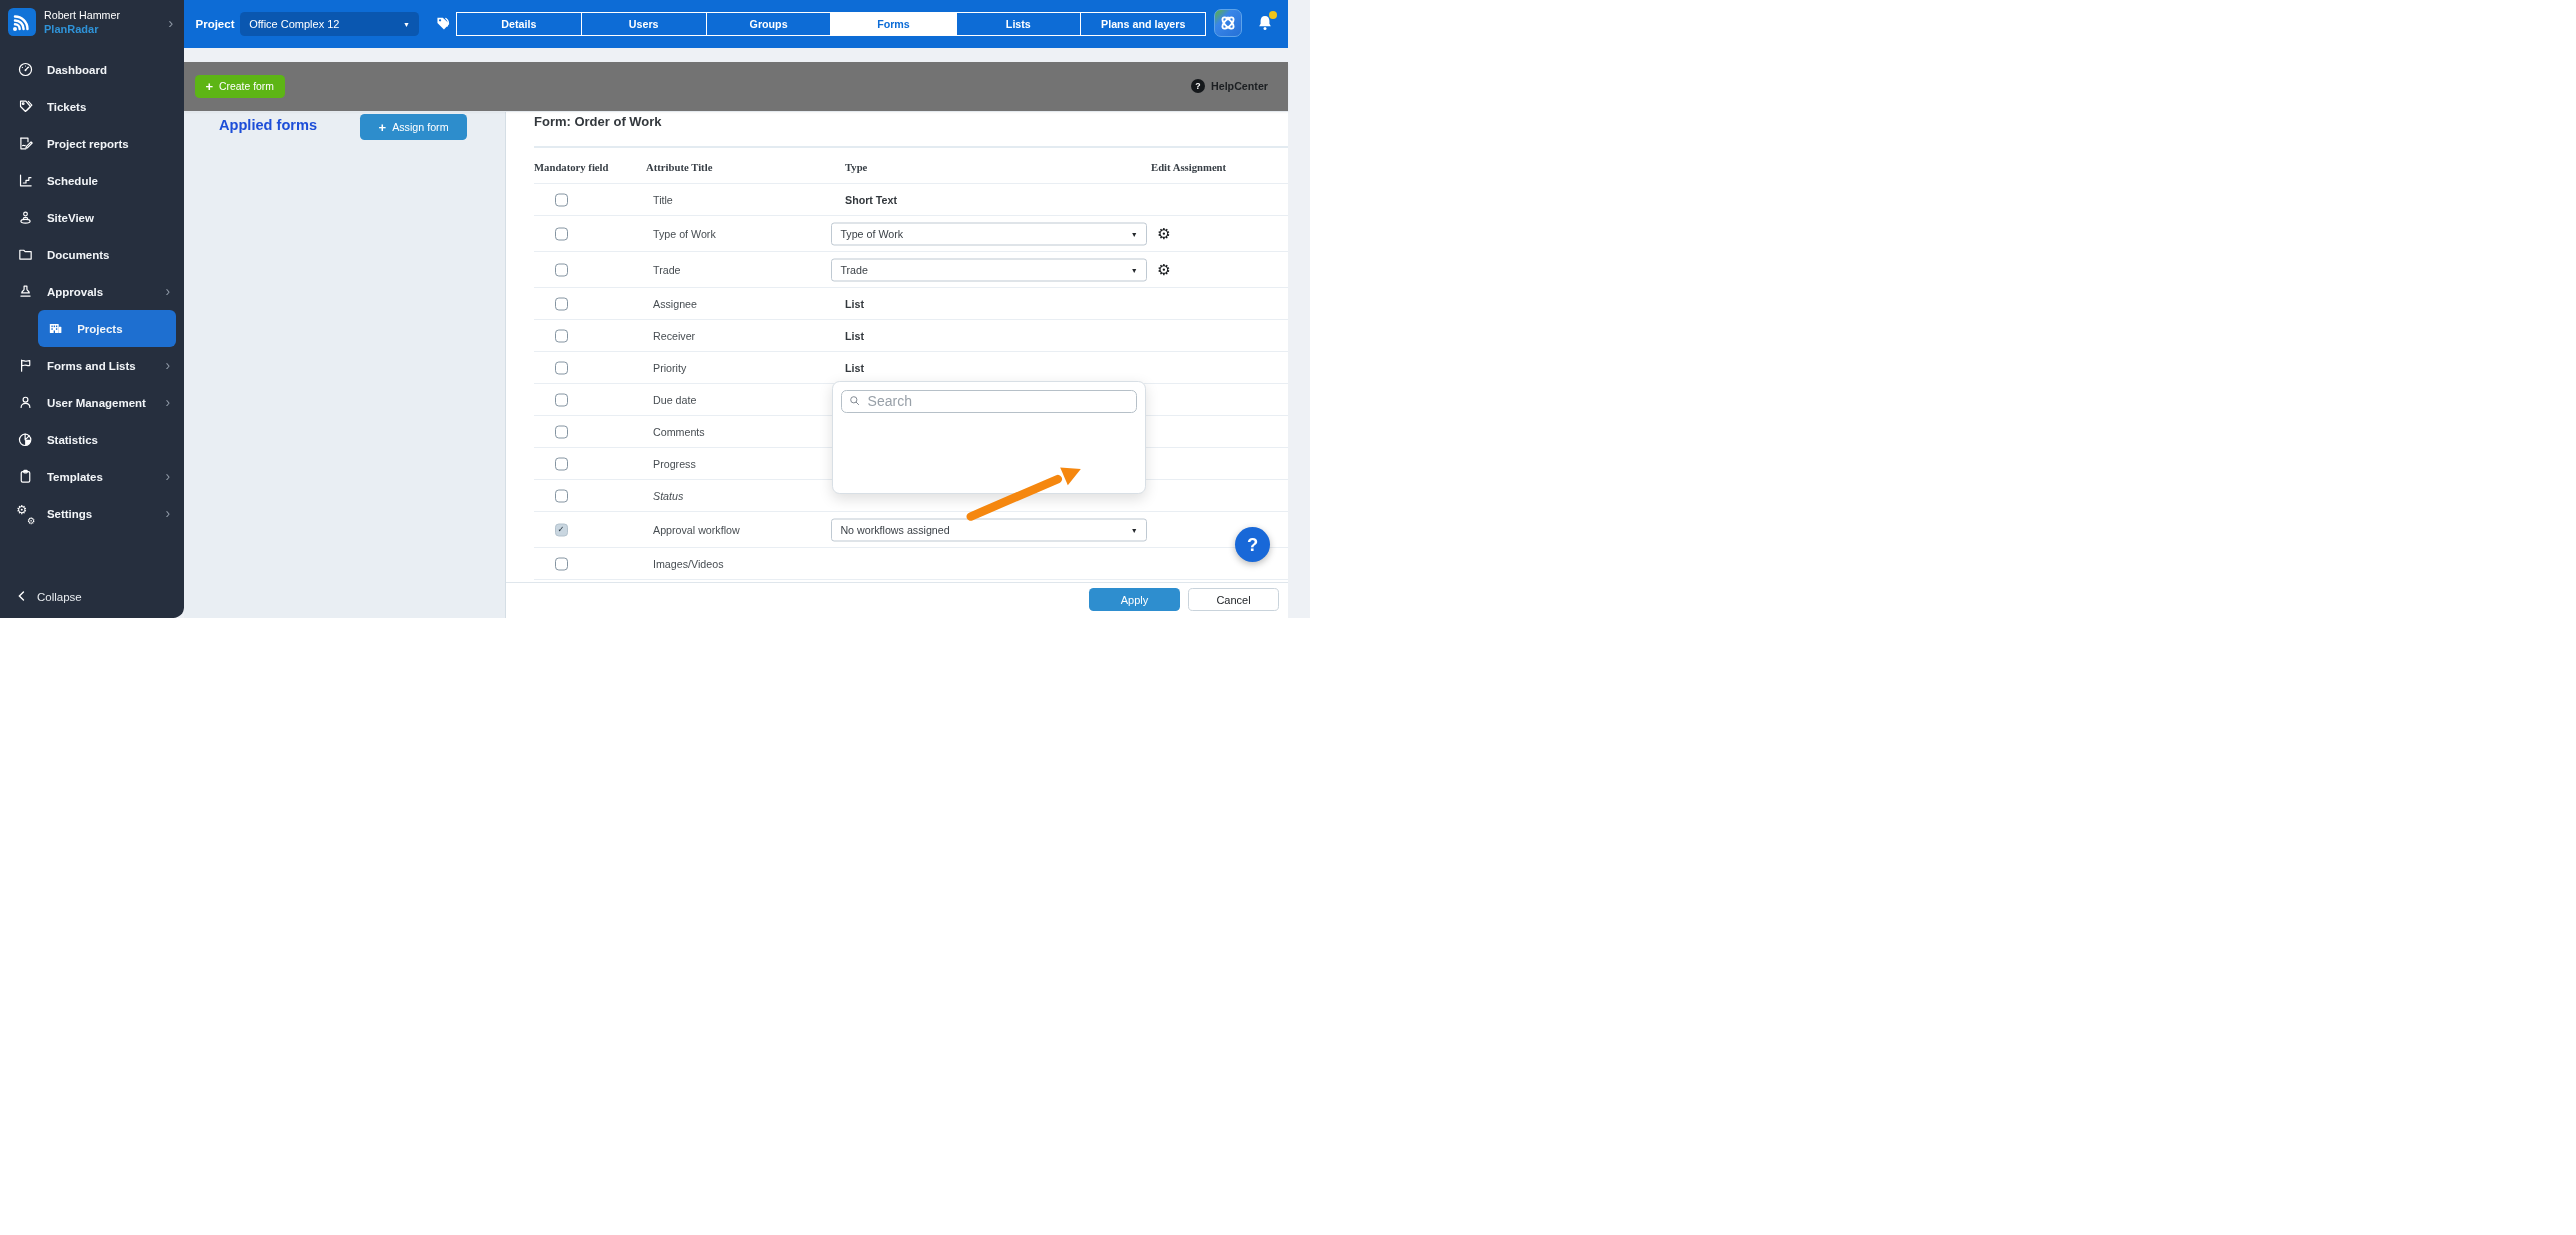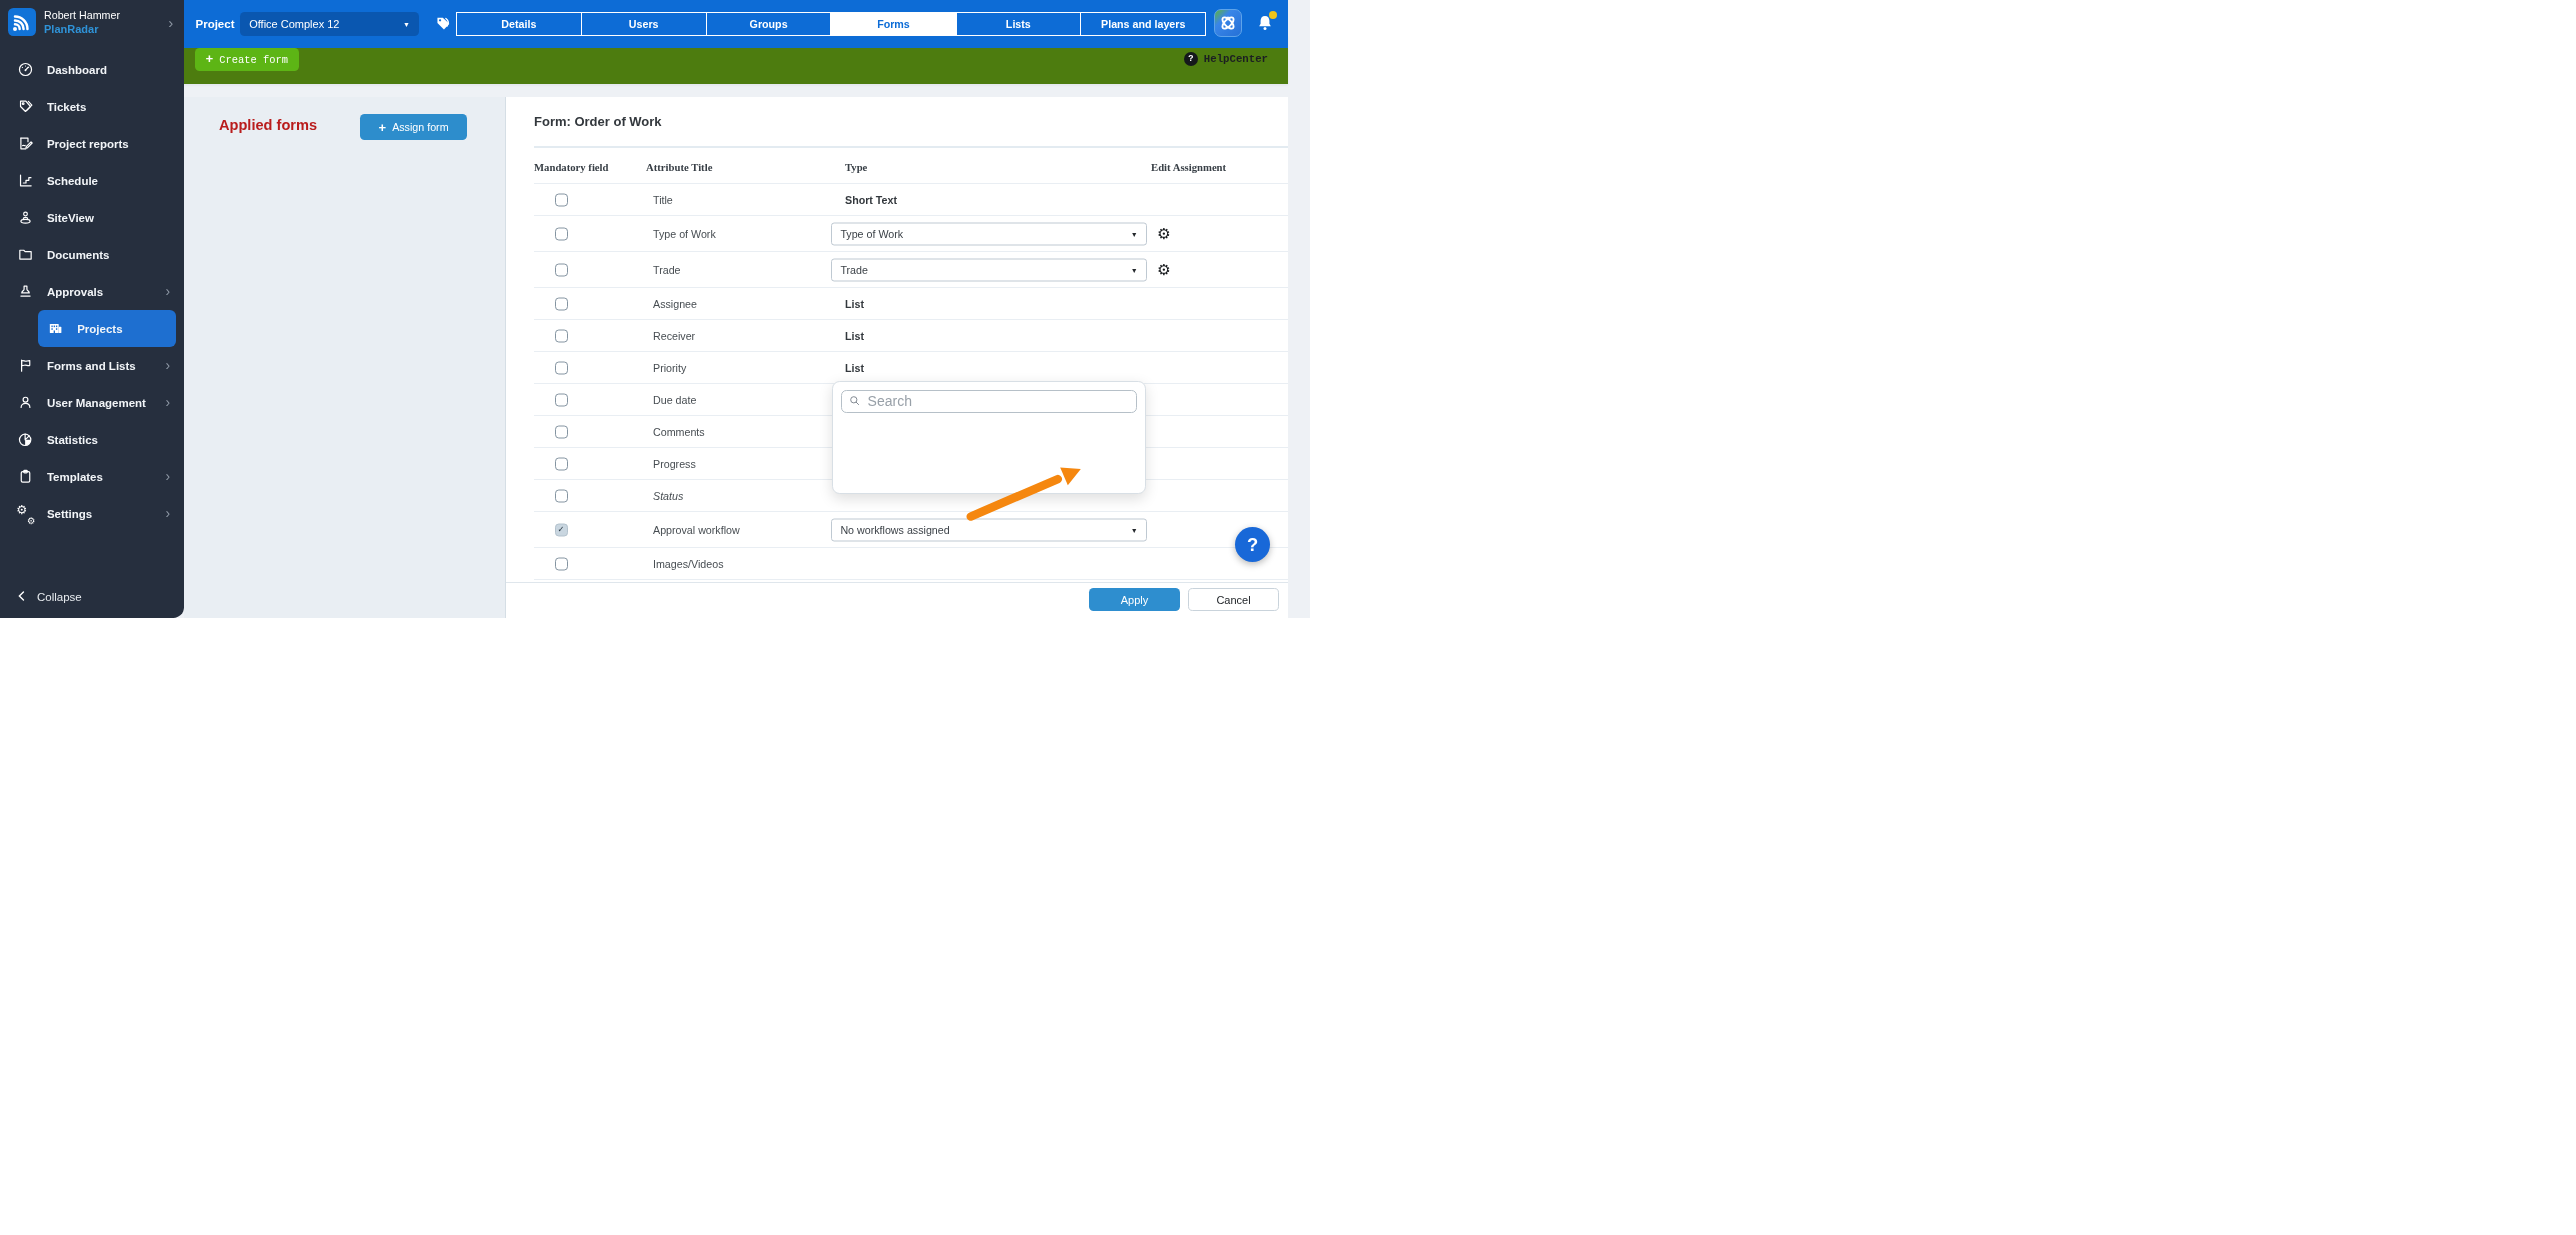--- a/index.html
+++ b/index.html
@@ -39,36 +39,36 @@
   .tab{flex:1;display:flex;align-items:center;justify-content:center;border:0.8px solid #fff;margin-left:-0.8px;
        color:#fff;font-size:10.7px;font-weight:bold;cursor:pointer;box-sizing:border-box;}
   .tab:first-child{margin-left:0;}
   .tab.active{background:#fff;color:#0d6cd6;}
   .appicon{position:absolute;left:1030px;top:9.2px;width:28px;height:28px;border-radius:7px;cursor:pointer;
            background:linear-gradient(135deg,#5fb53a 0%,#3a86e8 32%,#2470d6 100%);
            border:1.2px solid #5ea4ea;box-sizing:border-box;display:flex;align-items:center;justify-content:center;}
   .bell{position:absolute;left:1071px;top:13px;width:20px;height:21.5px;cursor:pointer;}
   .bell-dot{position:absolute;right:-2.3px;top:-2.3px;width:8.4px;height:8.4px;border-radius:50%;background:#f0c419;}
   
-  .subbar{position:absolute;left:184px;top:35px;width:1104px;height:49px;background:#4d7c0f;z-index:4;
-          border-bottom:0.8px solid #e4e9ee;box-shadow:0 0.8px 2.3px rgba(0,0,0,.05);font-family:Liberation Mono, monospace;}
+  .subbar{position:absolute;left:184px;top:62px;width:1104px;height:49px;background:#737373;z-index:4;
+          border-bottom:0.8px solid #e4e9ee;box-shadow:0 0.8px 2.3px rgba(0,0,0,.05);}
   .btn-create{position:absolute;left:10.7px;top:13px;height:23px;padding:0 10.7px;background:#5db515;border-radius:4.6px;
               color:#fff;font-size:10.4px;display:flex;align-items:center;cursor:pointer;}
   .btn-plus{font-size:13px;font-weight:bold;margin-right:6.1px;line-height:1;}
   .btn-plus::before{content:"+";}
   .helpcenter{position:absolute;right:20px;top:17px;display:flex;align-items:center;cursor:pointer;}
   .help-ico{width:14px;height:14px;border-radius:50%;background:#15181b;color:#fff;display:flex;align-items:center;
             justify-content:center;font-size:8.8px;font-weight:bold;}
   .help-ico::before{content:"?";}
   .helpcenter-label{margin-left:6.1px;font-size:10.7px;font-weight:600;color:#1c1f22;}
   
   .content{position:absolute;left:184px;top:97px;width:1104px;height:521px;}
   .left-panel{position:absolute;left:0;top:0;width:322px;height:521px;background:#e9eef3;
               border-right:0.8px solid #d5dee5;box-sizing:border-box;}
-  .lp-title{position:absolute;left:35px;top:20px;font-size:14.6px;font-weight:bold;color:#b91c1c;}
+  .lp-title{position:absolute;left:35px;top:20px;font-size:14.6px;font-weight:bold;color:#1d4ed8;}
   .btn-assign{position:absolute;left:176px;top:17px;width:107px;height:26px;background:#2d8dcc;border-radius:4.6px;
               color:#fff;font-size:10.7px;display:flex;align-items:center;justify-content:center;cursor:pointer;box-sizing:border-box;}
   .cards{position:absolute;left:35px;top:66px;width:250px;}
   .card{position:relative;width:250px;height:48px;margin-bottom:11.5px;background:#fff;border:1.2px solid #c7d3dc;
         border-radius:7px;box-sizing:border-box;display:flex;align-items:center;cursor:pointer;}
   .card.selected{background:#dce2e8;border-color:#c5cfd7;}
   .card-label{margin-left:14px;font-size:11.5px;color:#41474d;}
   
   .main-panel{position:absolute;left:322px;top:0;width:782px;height:521px;background:#fff;}
   .mp-title{position:absolute;left:28px;top:17px;font-size:13px;font-weight:bold;color:#33383d;}

